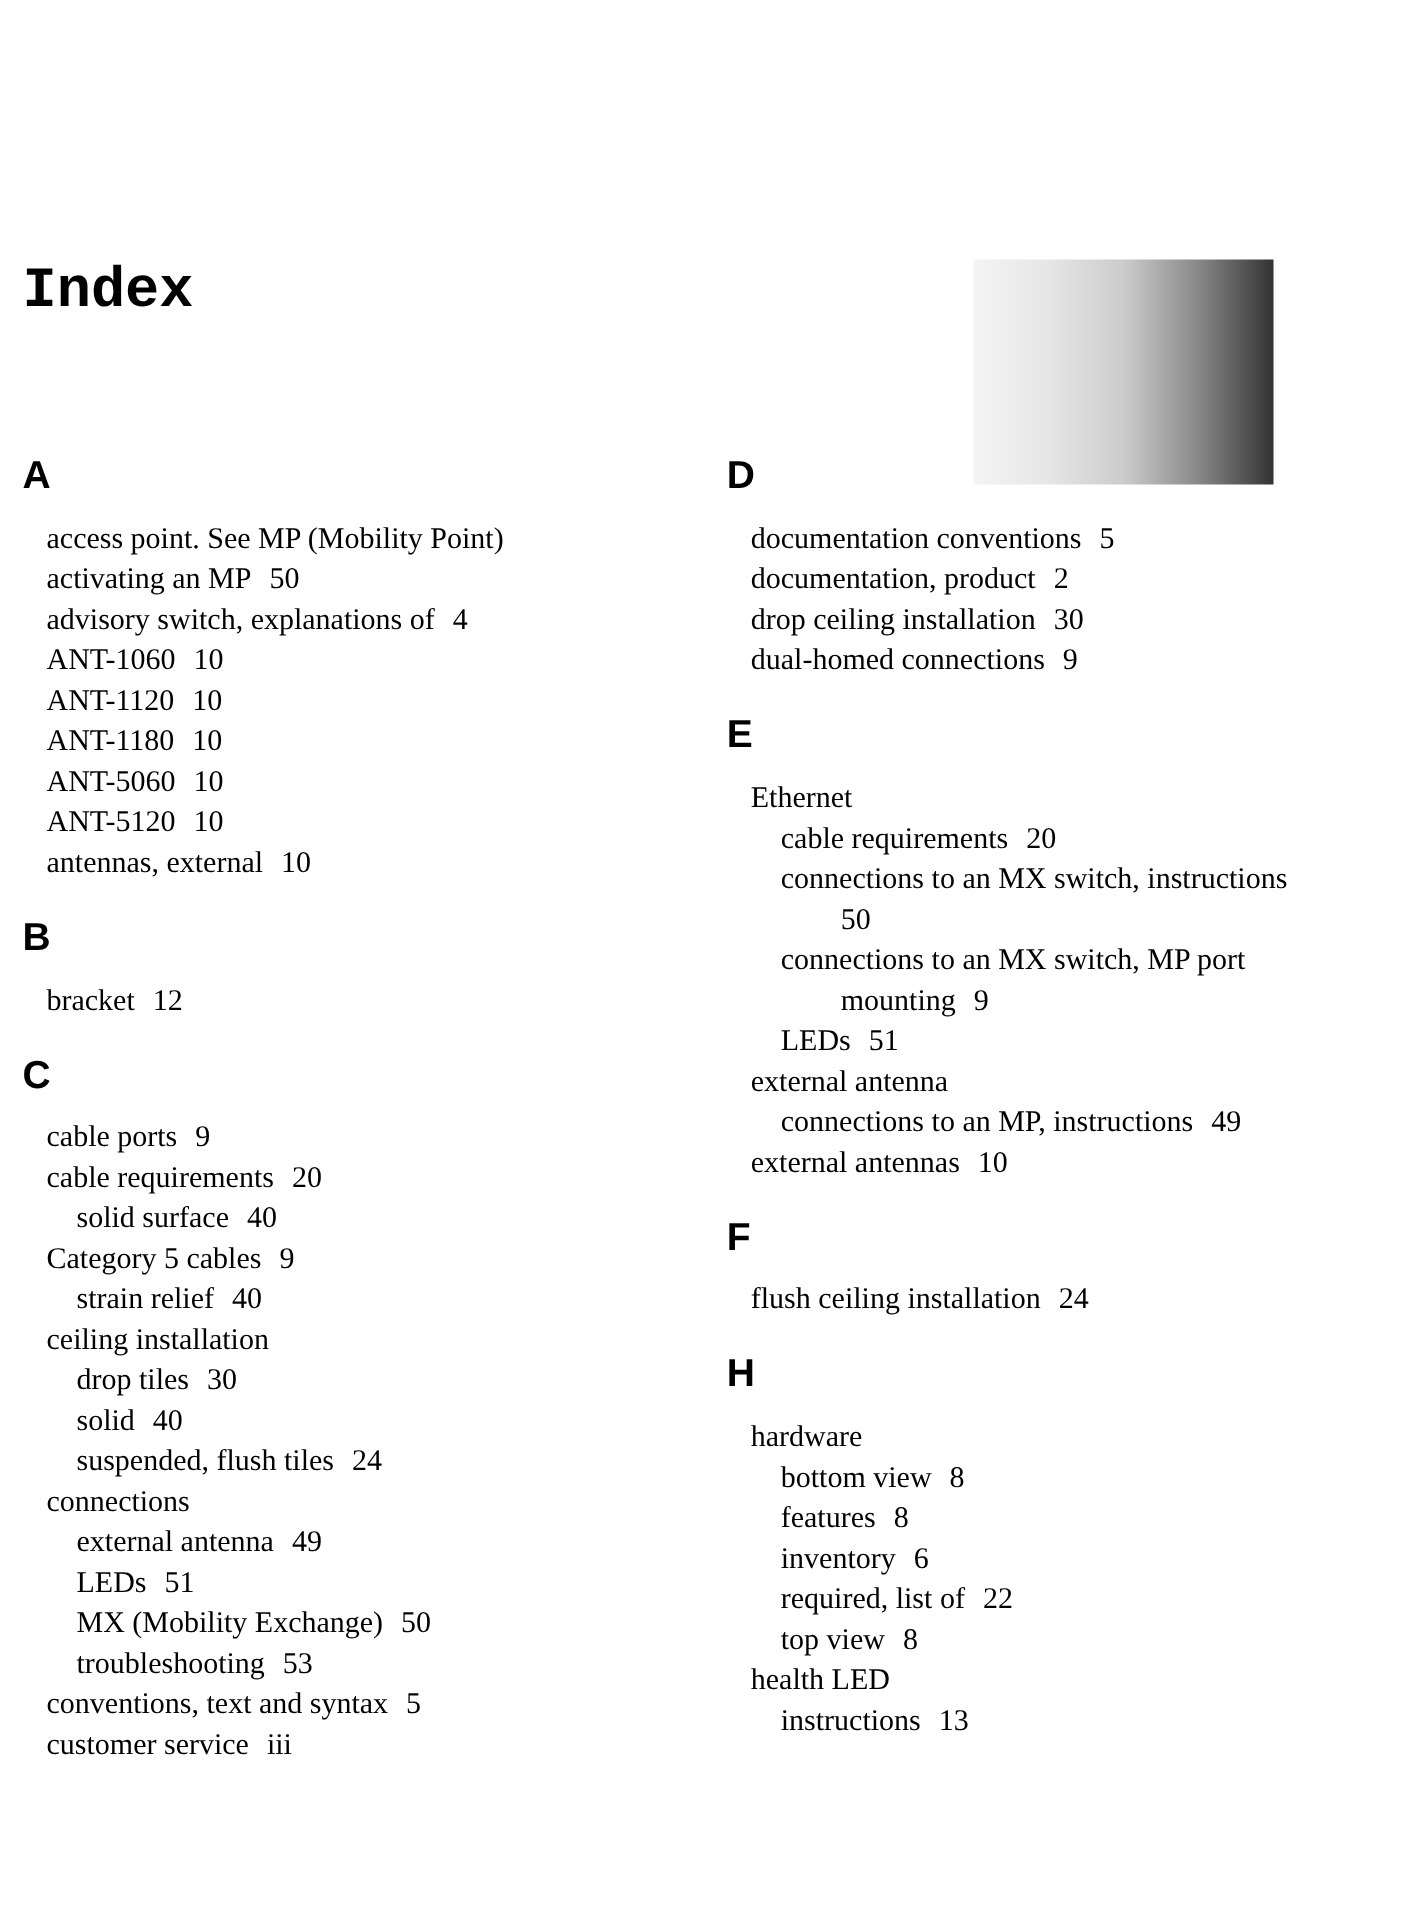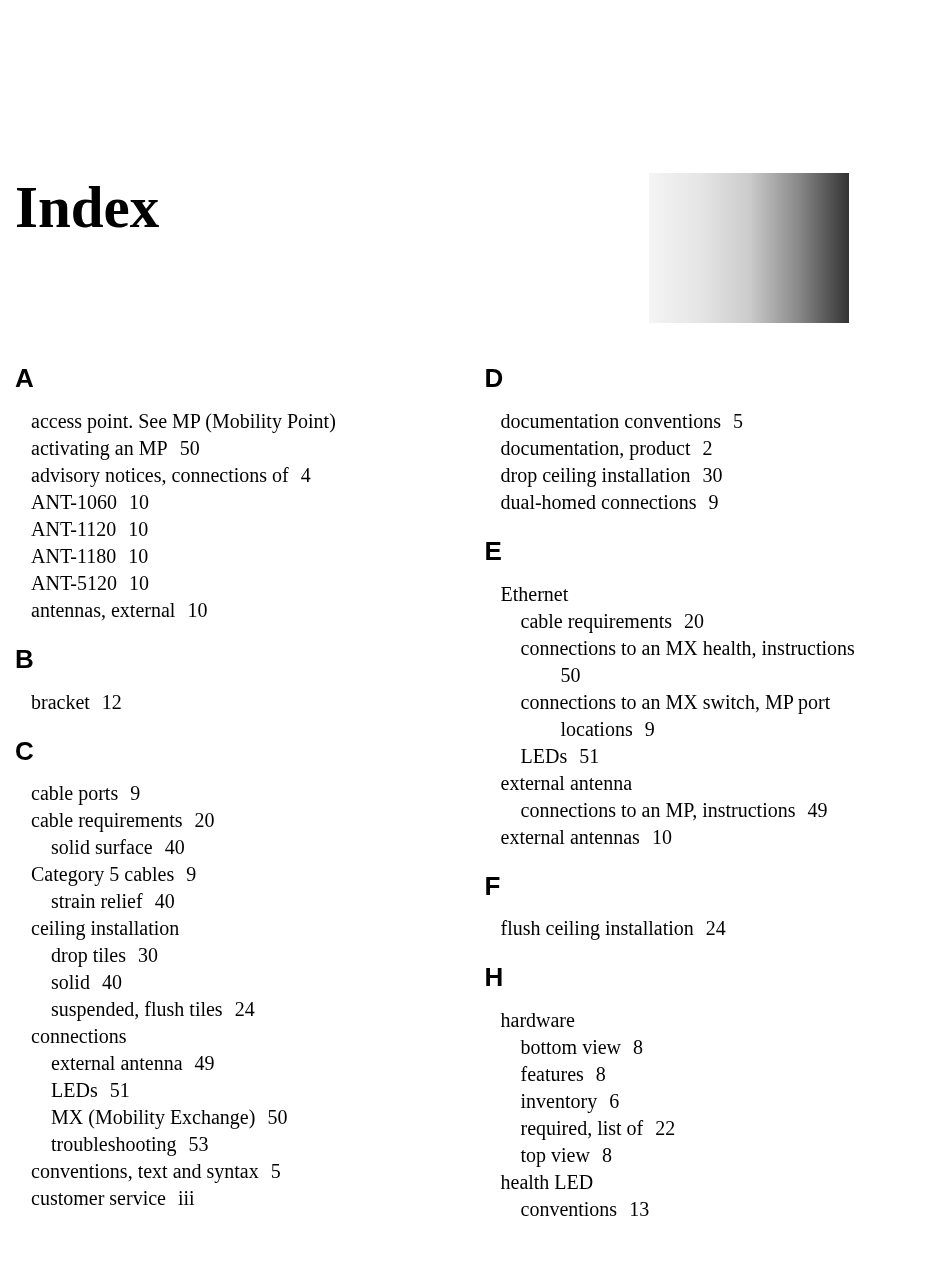--- a/index.html
+++ b/index.html
@@ -18,25 +18,25 @@
   }
   .header-strip {
     position: absolute;
     top: 0;
     right: 90px;
     width: 200px;
     height: 150px;
     background: linear-gradient(to right, #f4f4f4, #e6e6e6, #ccc, #888, #333);
   }
   .title {
-    font-family: Liberation Serif, serif;
+    font-family: Liberation Mono, monospace;
     font-weight: bold;
-    font-size: 59px;
+    font-size: 38px;
     margin-top: 173px;
-    margin-bottom: 120px;
+    margin-bottom: 84px;
     margin-left: -15px;
   }
   .columns {
     display: flex;
     gap: 60px;
   }
   .col {
     flex: 1;
     font-size: 20px;
     line-height: 1.3;
@@ -61,24 +61,25 @@
 <div class="page">
   <div class="header-strip"></div>
 
   <div class="title">Index</div>
 
   <div class="columns">
     <div class="col" id="col-left">
         <div class="letter">A</div>
         <div class="entry"><span>access point. See MP (Mobility Point)</span></div>
         <div class="entry"><span>activating an MP</span><span class="pg">50</span></div>
-        <div class="entry"><span>advisory notices, connections of</span><span class="pg">4</span></div>
+        <div class="entry"><span>advisory switch, explanations of</span><span class="pg">4</span></div>
         <div class="entry"><span>ANT-1060</span><span class="pg">10</span></div>
         <div class="entry"><span>ANT-1120</span><span class="pg">10</span></div>
         <div class="entry"><span>ANT-1180</span><span class="pg">10</span></div>
+        <div class="entry"><span>ANT-5060</span><span class="pg">10</span></div>
         <div class="entry"><span>ANT-5120</span><span class="pg">10</span></div>
         <div class="entry"><span>antennas, external</span><span class="pg">10</span></div>
         <div class="letter">B</div>
         <div class="entry"><span>bracket</span><span class="pg">12</span></div>
         <div class="letter">C</div>
         <div class="entry"><span>cable ports</span><span class="pg">9</span></div>
         <div class="entry"><span>cable requirements</span><span class="pg">20</span></div>
         <div class="entry sub1"><span>solid surface</span><span class="pg">40</span></div>
         <div class="entry"><span>Category 5 cables</span><span class="pg">9</span></div>
         <div class="entry sub1"><span>strain relief</span><span class="pg">40</span></div>
@@ -96,35 +97,35 @@
       </div>
     <div class="col" id="col-right">
         <div class="letter">D</div>
         <div class="entry"><span>documentation conventions</span><span class="pg">5</span></div>
         <div class="entry"><span>documentation, product</span><span class="pg">2</span></div>
         <div class="entry"><span>drop ceiling installation</span><span class="pg">30</span></div>
         <div class="entry"><span>dual-homed connections</span><span class="pg">9</span></div>
         <div class="letter">E</div>
         <div class="entry"><span>Ethernet</span></div>
         <div class="entry sub1"><span>cable requirements</span><span class="pg">20</span></div>
-        <div class="entry sub1"><span>connections to an MX health, instructions</span></div>
+        <div class="entry sub1"><span>connections to an MX switch, instructions</span></div>
         <div class="entry sub2">50</div>
         <div class="entry sub1"><span>connections to an MX switch, MP port</span></div>
-        <div class="entry sub2"><span>locations</span><span class="pg">9</span></div>
+        <div class="entry sub2"><span>mounting</span><span class="pg">9</span></div>
         <div class="entry sub1"><span>LEDs</span><span class="pg">51</span></div>
         <div class="entry"><span>external antenna</span></div>
         <div class="entry sub1"><span>connections to an MP, instructions</span><span class="pg">49</span></div>
         <div class="entry"><span>external antennas</span><span class="pg">10</span></div>
         <div class="letter">F</div>
         <div class="entry"><span>flush ceiling installation</span><span class="pg">24</span></div>
         <div class="letter">H</div>
         <div class="entry"><span>hardware</span></div>
         <div class="entry sub1"><span>bottom view</span><span class="pg">8</span></div>
         <div class="entry sub1"><span>features</span><span class="pg">8</span></div>
         <div class="entry sub1"><span>inventory</span><span class="pg">6</span></div>
         <div class="entry sub1"><span>required, list of</span><span class="pg">22</span></div>
         <div class="entry sub1"><span>top view</span><span class="pg">8</span></div>
         <div class="entry"><span>health LED</span></div>
-        <div class="entry sub1"><span>conventions</span><span class="pg">13</span></div>
+        <div class="entry sub1"><span>instructions</span><span class="pg">13</span></div>
       </div>
   </div>
 
 </div>
 
 </body></html>

